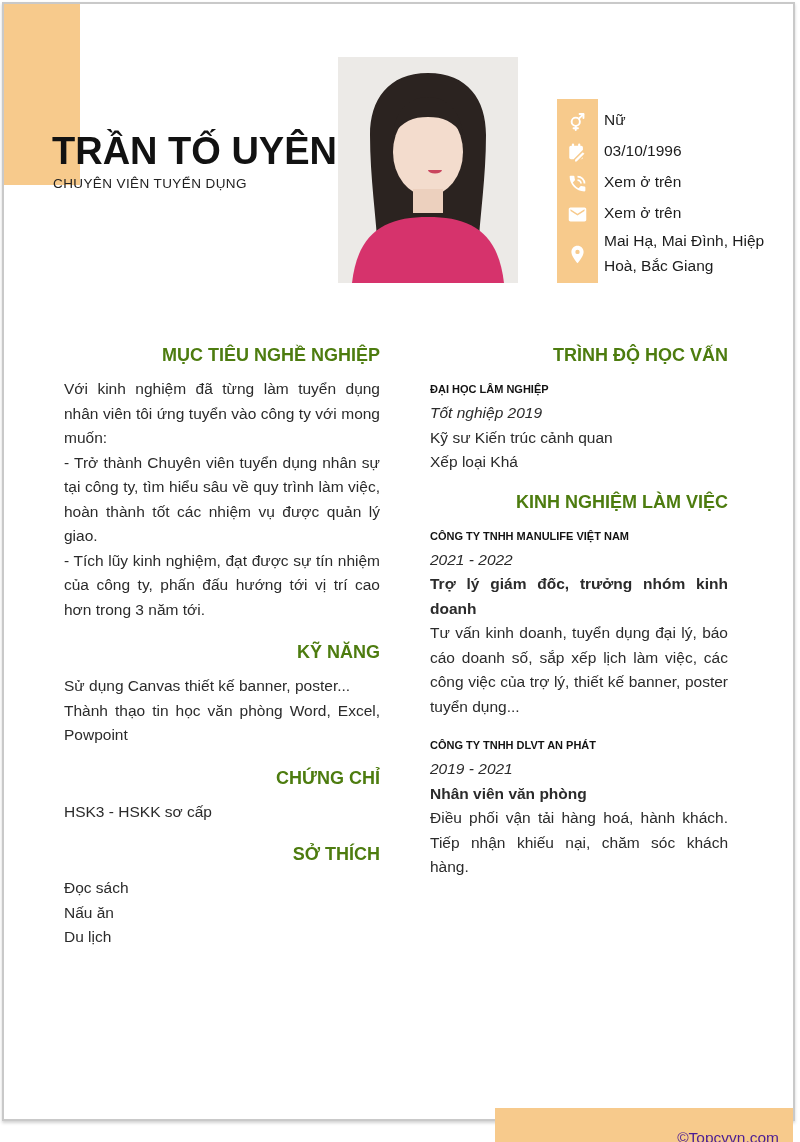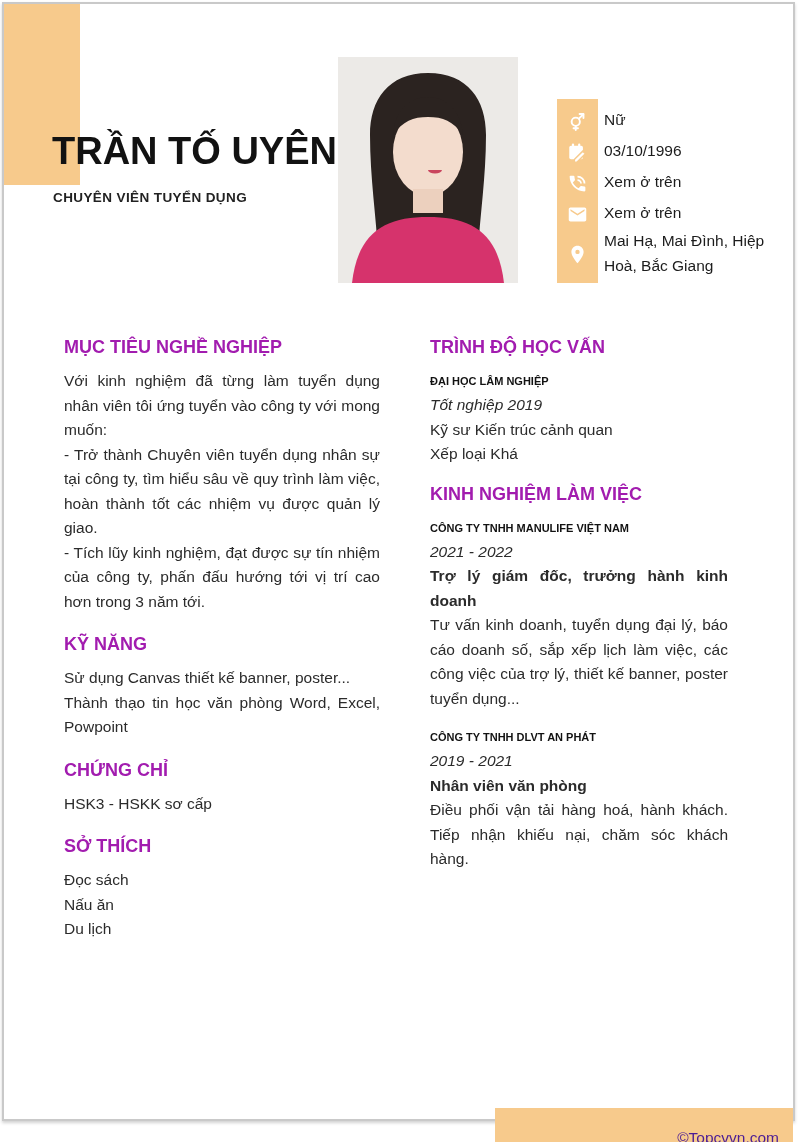--- a/index.html
+++ b/index.html
@@ -6,39 +6,39 @@
   html,body { width:800px; height:1142px; background:#ffffff; overflow:hidden;
               font-family:"Liberation Sans","DejaVu Sans",sans-serif; }
   .page { position:absolute; left:2px; top:2px; width:793px; height:1119px;
           background:#ffffff; border:2px solid #c9c9c9;
           box-shadow:0 2px 3px rgba(0,0,0,.18); }
 
   
   .accent-block { position:absolute; left:0; top:0; width:76px; height:181px; background:#F7CA8C; }
   .name { position:absolute; left:48px; top:125px; font-size:38px; line-height:44px;
           font-weight:bold; color:#121212; letter-spacing:0; white-space:nowrap; }
-  .job-title { position:absolute; left:49px; top:185px; font-size:13.5px; line-height:18px;
-          font-weight:700; color:#222; letter-spacing:.4px; white-space:nowrap; }
+  .job-title { position:absolute; left:49px; top:171px; font-size:13.5px; line-height:18px;
+          font-weight:400; color:#222; letter-spacing:.4px; white-space:nowrap; }
   .photo { position:absolute; left:334px; top:53px; width:180px; height:226px; overflow:hidden; }
   .photo svg { display:block; }
 
   .contact-strip { position:absolute; left:553px; top:95px; width:41px; height:184px; background:#F7CA8C; }
   .contact { position:absolute; left:553px; top:95px; width:220px; padding-top:5px; }
   .contact-row { display:flex; align-items:center; min-height:31px; }
   .icon-cell { width:41px; flex:0 0 41px; display:flex; justify-content:center; padding-top:3px; }
   .icon-cell svg { width:21px; height:21px; }
   .contact-text { margin-left:6px; width:168px; font-size:15.5px; line-height:24.5px;
                   color:#1c1c1c; padding-top:1px; }
 
   
   .col { position:absolute; top:332px; color:#2b2b2b; }
   .col-left  { left:60px;  width:316px; }
   .col-right { left:426px; width:298px; }
   section { margin-bottom:19px; }
-  h2 { font-size:18px; line-height:23px; font-weight:bold; color:#a21caf; margin:0 0 10px; }
+  h2 { font-size:18px; line-height:23px; font-weight:bold; color:#4d7c0f; margin:8px 0 10px;text-align:right; }
   h3 { font-size:11px; line-height:24px; font-weight:bold; color:#121212; margin:0; }
   .col p { font-size:15.5px; line-height:24.5px; color:#2b2b2b; }
   .just { text-align:justify; }
   .preline { white-space:pre-line; }
   .italic { font-style:italic; }
   .role { font-weight:bold; color:#121212; }
   .job { margin-bottom:14px; }
 
   
   .footer { position:absolute; right:0; top:1104px; width:298px; height:60px; background:#F7CA8C;
@@ -159,21 +159,21 @@
       <p>Kỹ sư Kiến trúc cảnh quan</p>
       <p>Xếp loại Khá</p>
     </section>
 
     <section>
       <h2>KINH NGHIỆM LÀM VIỆC</h2>
 
       <div class="job">
         <h3>CÔNG TY TNHH MANULIFE VIỆT NAM</h3>
         <p class="italic">2021 - 2022</p>
-        <p class="role just">Trợ lý giám đốc, trưởng hành kinh doanh</p>
+        <p class="role just">Trợ lý giám đốc, trưởng nhóm kinh doanh</p>
         <p class="just">Tư vấn kinh doanh, tuyển dụng đại lý, báo cáo doanh số, sắp xếp lịch làm việc, các công việc của trợ lý, thiết kế banner, poster tuyển dụng...</p>
       </div>
 
       <div class="job">
         <h3>CÔNG TY TNHH DLVT AN PHÁT</h3>
         <p class="italic">2019 - 2021</p>
         <p class="role just">Nhân viên văn phòng</p>
         <p class="just">Điều phối vận tải hàng hoá, hành khách. Tiếp nhận khiếu nại, chăm sóc khách hàng.</p>
       </div>
     </section>

